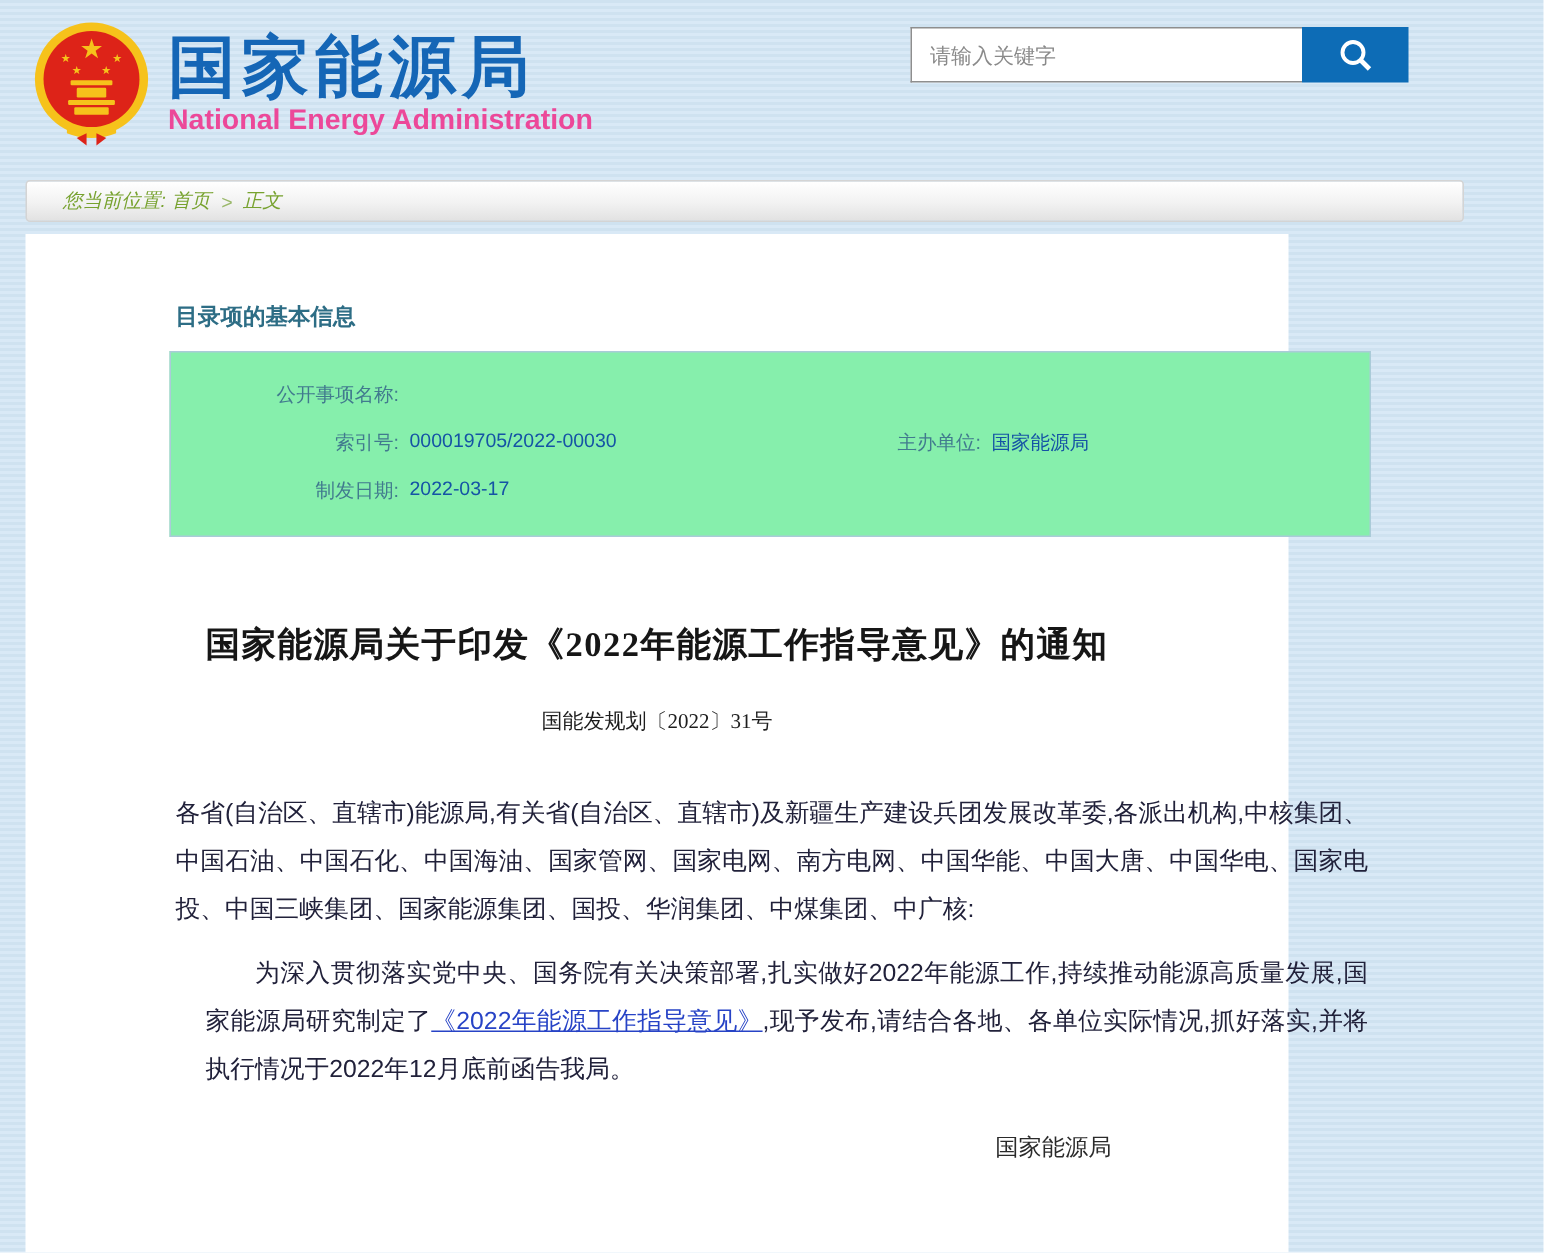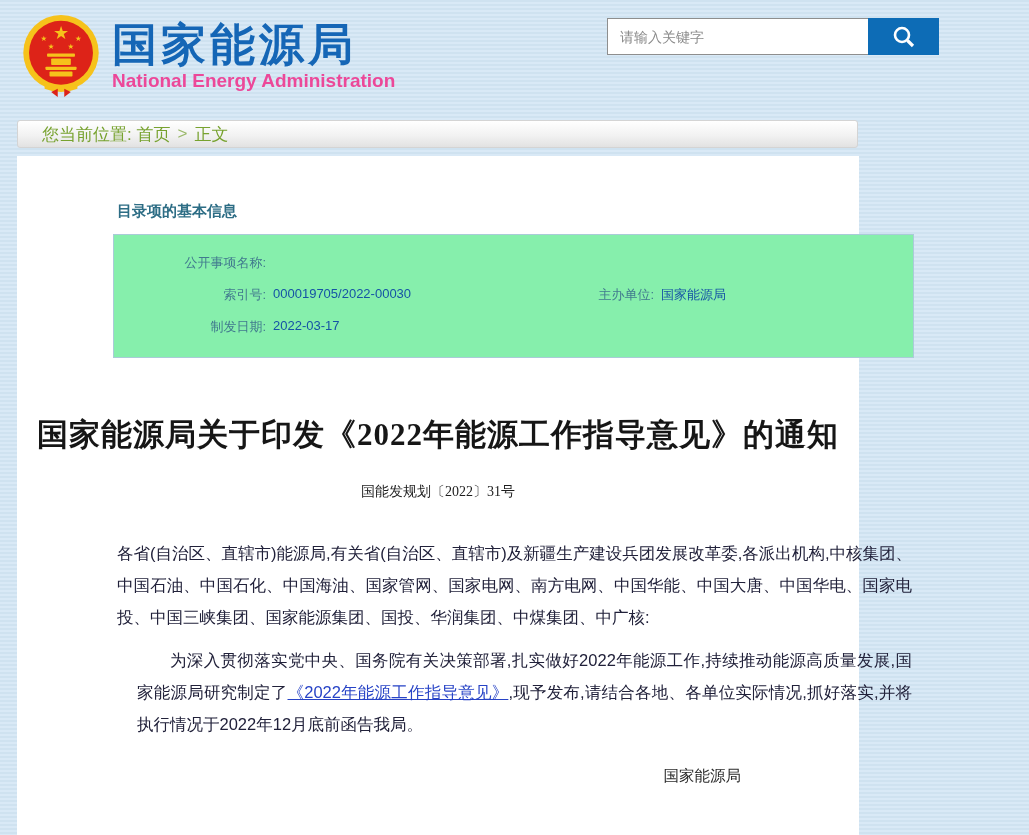--- a/index.html
+++ b/index.html
@@ -29,25 +29,25 @@
   .search-btn { width:71px; height:37px; background:#0d6cb6; border:none; cursor:pointer;
     display:flex; align-items:center; justify-content:center; }
 
   .nav { position:absolute; left:546px; top:73px; width:430px; display:flex;
     justify-content:space-between; }
   .nav-item { font-size:17px; color:#1c3e6e; font-weight:bold; text-decoration:none;
     white-space:nowrap; cursor:pointer; }
 
   
   .breadcrumb {
-    position:absolute; left:17px; top:120px; width:841px; height:28px;
+    position:absolute; left:17px; top:120px; width:959px; height:28px;
     background:linear-gradient(180deg,#ffffff 0%,#f2f2f2 55%,#e2e2e2 100%);
     border:1px solid #d4d4d4; border-radius:3px;
     display:flex; align-items:center; padding-left:24px;
-    font-size:17px; color:#77a22f;
+    font-size:13px; color:#77a22f;font-style:italic;
   }
   .breadcrumb a { color:#77a22f; text-decoration:none; cursor:pointer; }
   .crumb-sep { margin:0 7px; color:#9ab86a; }
 
   
   .panel {
     position:absolute; left:17px; top:156px; width:842px; height:679px;
     background:#ffffff;
   }
 
@@ -63,21 +63,21 @@
   .pair-1 { width:430px; }
   .info-label { width:152px; text-align:right; color:#417a8e; flex:none; }
   .info-label-2 { width:110px; text-align:right; color:#417a8e; flex:none; }
   .info-value { color:#1553a5; margin-left:7px; text-decoration:none; }
   a.info-value { cursor:pointer; }
 
   
   .article-title {
     text-align:center; margin-top:56px;
     font-family:"Liberation Serif", serif; font-weight:bold;
-    font-size:31px; color:#161616; letter-spacing:1px;
+    font-size:23px; color:#161616; letter-spacing:1px;
   }
   .doc-number {
     text-align:center; margin-top:27px;
     font-family:"Liberation Serif", serif; font-size:14px; color:#1d1d1d;
   }
   .body-block { width:795px; margin-left:100px; color:#21213a; }
   .para { font-size:16.5px; line-height:32px; text-align:justify; }
   .para-1 { margin-top:36px; }
   .para-2 { margin-top:11px; text-indent:2em;margin-left:20px; }
   .inline-link { color:#2743c6; text-decoration:underline; cursor:pointer; }

